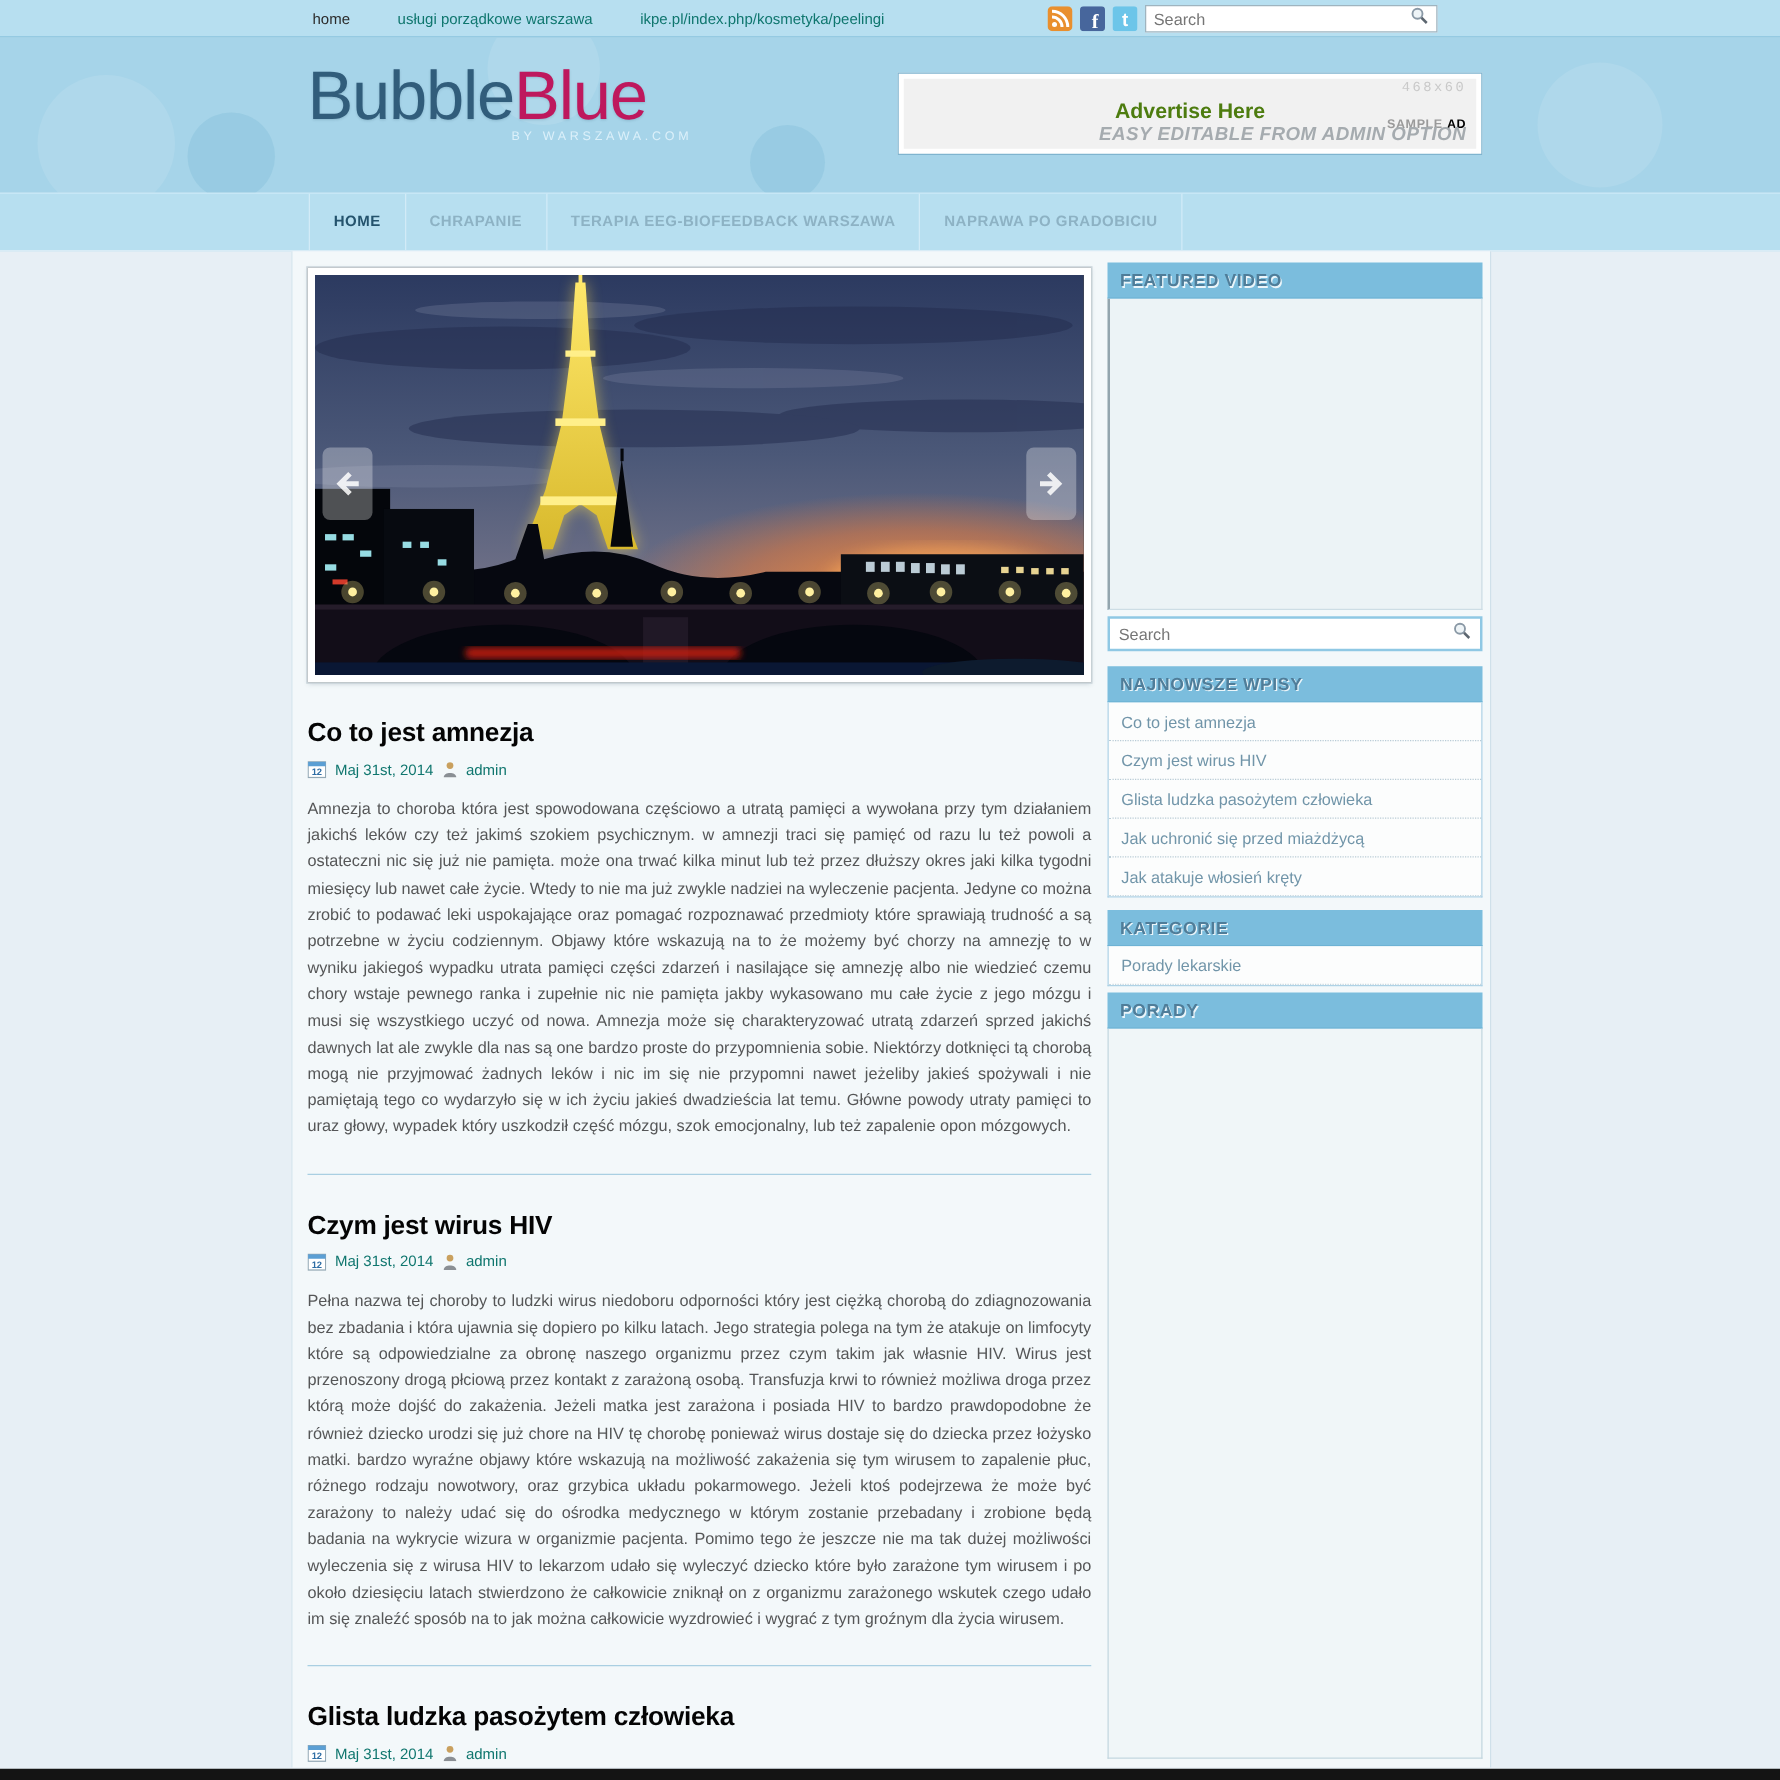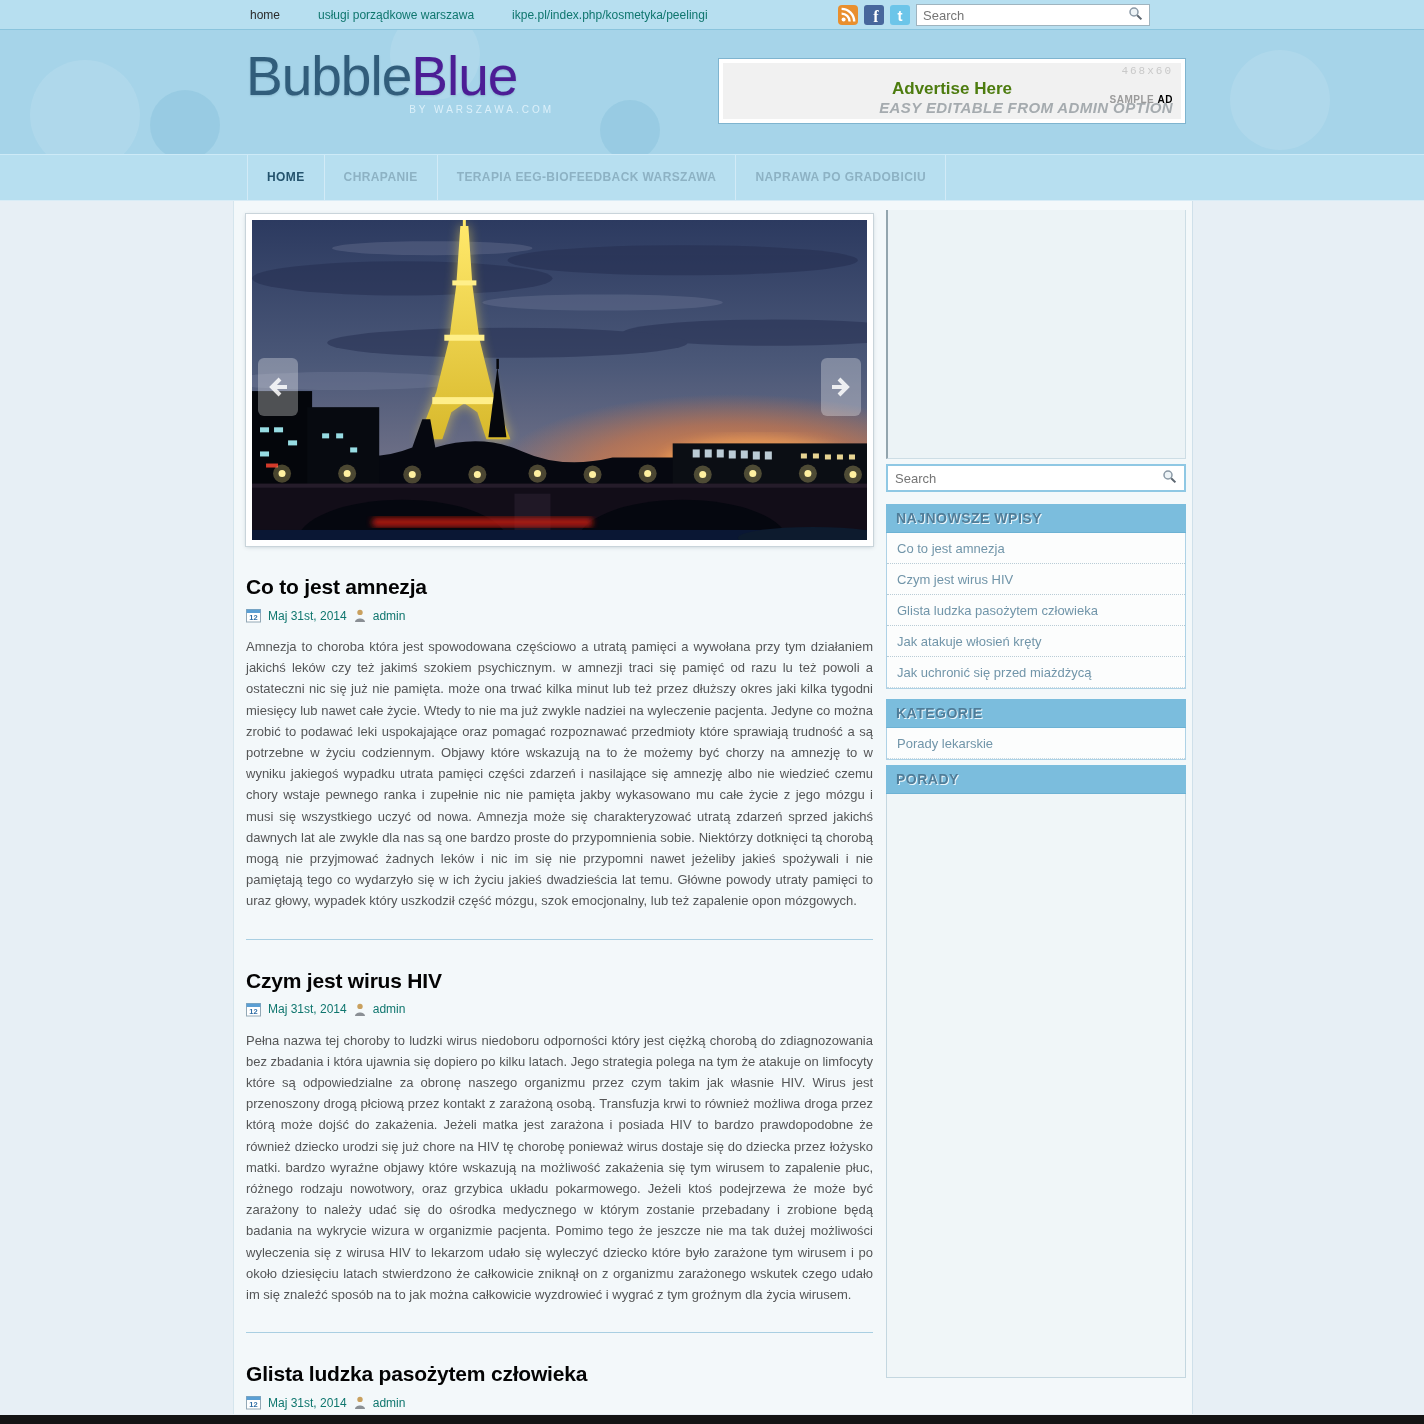--- a/index.html
+++ b/index.html
@@ -18,21 +18,21 @@
   .topsearch input { flex:1; border:none; outline:none; font-size:13px; color:#444; font-family:"Liberation Sans",sans-serif; background:transparent; }
   .topsearch svg { flex:0 0 auto; }
 
   
   .header { position:relative; height:124px; background:#a6d4e9; overflow:hidden; }
   .bubble { position:absolute; border-radius:50%; background:rgba(255,255,255,.10); }
   .bubble.dark { background:rgba(88,166,200,.18); }
   .logo { position:absolute; left:246px; top:16px; width:312px; cursor:pointer; }
   .logo-main { font-size:55px; letter-spacing:-1px; line-height:60px; text-shadow:0 1px 2px rgba(20,60,85,.18); }
   .logo-part1 { color:#315d7b; }
-  .logo-part2 { color:#4c1d95; }
+  .logo-part2 { color:#be185d; }
   .logo-tag { text-align:right; font-size:10px; letter-spacing:3px; color:#dcf0fa; padding-right:4px; margin-top:-2px; }
 
   .ad { position:absolute; left:718px; top:28px; width:468px; height:66px; background:#fff; border:1px solid #7fb4cf; padding:4px; cursor:pointer; }
   .ad-inner { position:relative; width:100%; height:100%; background:#f1f1f1; }
   .ad-size { position:absolute; top:2px; right:8px; font-family:"Liberation Mono", monospace; font-size:11px; letter-spacing:2px; color:#c9c9c9; }
   .ad-title { position:absolute; top:16px; left:0; right:0; text-align:center; font-size:17px; font-weight:bold; color:#4d7c0f; }
   .ad-sample { position:absolute; top:31px; right:8px; font-size:10px; font-weight:bold; color:#9a9a9a; letter-spacing:.5px; }
   .ad-sample b { color:#000; }
   .ad-note { position:absolute; bottom:3px; right:8px; font-size:15px; font-weight:bold; color:#a5abaf; letter-spacing:.4px;font-style:italic; }
 
@@ -349,39 +349,40 @@
                   <circle cx="6" cy="3.4" r="2.7" fill="#c9a05e"></circle>
                   <path d="M1 13 C1 8.3 11 8.3 11 13 Z" fill="#8a8f94"></path>
                 </svg>
             </span>
             <span>admin</span>
           </div>
         </article>
       </div>
 
       <aside class="sidebar">
+        <div class="widget-head">FEATURED VIDEO</div>
         <div class="video-box"></div>
 
         <div class="side-search">
           <input type="text" placeholder="Search" style="">
           <span>
             <svg width="15" height="15" viewBox="0 0 15 15">
                 <circle cx="6" cy="6" r="4" fill="#eef4f7" stroke="#8a99a6" stroke-width="1.5"></circle>
                 <line x1="9.2" y1="9.2" x2="13.4" y2="13.4" stroke="#5c6670" stroke-width="2"></line>
               </svg>
           </span>
         </div>
 
         <div class="widget-head">NAJNOWSZE WPISY</div>
         <div class="side-list">
           <a class="side-item">Co to jest amnezja</a>
           <a class="side-item">Czym jest wirus HIV</a>
           <a class="side-item">Glista ludzka pasożytem człowieka</a>
+          <a class="side-item">Jak uchronić się przed miażdżycą</a>
           <a class="side-item">Jak atakuje włosień kręty</a>
-          <a class="side-item">Jak uchronić się przed miażdżycą</a>
         </div>
 
         <div class="widget-head">KATEGORIE</div>
         <div class="side-list cat-list">
           <a class="side-item">Porady lekarskie</a>
         </div>
 
         <div class="widget-head">PORADY</div>
         <div class="porady-box"></div>
       </aside>

